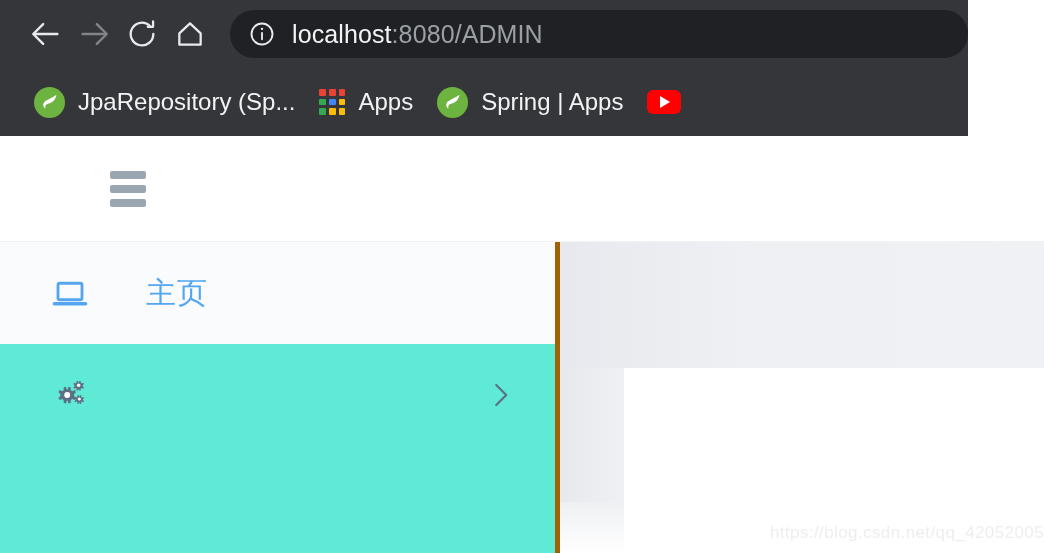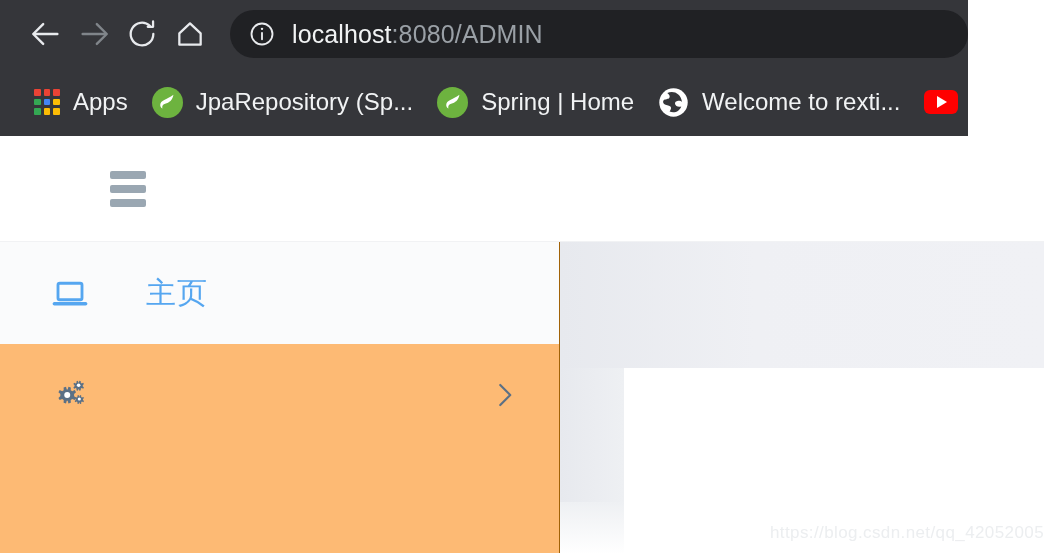--- a/index.html
+++ b/index.html
@@ -135,22 +135,22 @@
 
   .body-row{
     display:flex;
     height:311px;
     width:100%;
   }
   
   #sidebar{
     width:560px;
     flex:0 0 560px;
-    background:#fdba74;
-    border-right:1px solid #a16207;
+    background:#5eead4;
+    border-right:5px solid #a16207;
     position:relative;
   }
   .nav-item{
     display:flex;
     align-items:center;
     height:102px;
     padding-left:52px;
     padding-right:40px;
     cursor:pointer;
     position:relative;
@@ -274,20 +274,31 @@
           <circle cx="12" cy="12" r="9"></circle>
           <line x1="12" y1="11" x2="12" y2="16.5" stroke-linecap="round"></line>
           <circle cx="12" cy="7.6" r="1.05" fill="#e8eaed" stroke="none"></circle>
         </svg>
       </span>
       <span class="url-text"><span class="host">localhost</span><span>:8080/ADMIN</span></span>
     </div>
   </div>
 
   <div class="bookmarks">
+
+    <div class="bm">
+      <span class="bm-ic">
+        <span class="leaf-ic">
+          <svg width="22" height="22" viewBox="0 0 24 24">
+            <path d="M19 4c-1 6-4.5 8.5-9 10-2 .7-3.2 2-3.2 3.6 0 .6.2 1.1.5 1.5C5.3 18.4 4.6 17 4.6 15.3 4.6 9.9 11.6 9.6 19 4z" fill="#ffffff"></path>
+          </svg>
+        </span>
+      </span>
+      <span class="bm-lb">JpaRepository (Sp...</span>
+    </div>
 
     <div class="bm">
       <span class="bm-ic">
         <span class="apps-grid">
           <i style="background:#ea4335"></i>
             <i style="background:#ea4335"></i>
             <i style="background:#ea4335"></i>
           <i style="background:#34a853"></i>
             <i style="background:#4285f4"></i>
             <i style="background:#fbbc05"></i>
@@ -300,43 +311,23 @@
     </div>
 
     <div class="bm">
       <span class="bm-ic">
         <span class="leaf-ic">
           <svg width="22" height="22" viewBox="0 0 24 24">
             <path d="M19 4c-1 6-4.5 8.5-9 10-2 .7-3.2 2-3.2 3.6 0 .6.2 1.1.5 1.5C5.3 18.4 4.6 17 4.6 15.3 4.6 9.9 11.6 9.6 19 4z" fill="#ffffff"></path>
           </svg>
         </span>
       </span>
-      <span class="bm-lb">JpaRepository (Sp...</span>
-    </div>
-
-    <div class="bm">
-      <span class="bm-ic">
-        <span class="leaf-ic">
-          <svg width="22" height="22" viewBox="0 0 24 24">
-            <path d="M19 4c-1 6-4.5 8.5-9 10-2 .7-3.2 2-3.2 3.6 0 .6.2 1.1.5 1.5C5.3 18.4 4.6 17 4.6 15.3 4.6 9.9 11.6 9.6 19 4z" fill="#ffffff"></path>
-          </svg>
-        </span>
-      </span>
-      <span class="bm-lb">Spring | Home</span>
-    </div>
-
-    <div class="bm">
-      <span class="bm-ic">
-        <svg class="globe-ic" viewBox="0 0 24 24">
-          <circle cx="12" cy="12" r="11" fill="#ffffff"></circle>
-          <path d="M7.2 4.6c1.6 1.2 2.4 2.6 1.5 3.9-1 1.4-3.2.6-4.3 1.8-.7.8-.6 2 .3 2.9 1.3 1.3 3.7.7 4.9 1.9 1 1 .4 2.4-.6 3.8 3.8 1.7 7.9-.4 9-3.9-2.4.7-4.4-.2-4.8-1.8-.3-1.4.8-2.4 2.3-2.6 1.3-.2 2.4.2 3.1.9C17.5 4.9 12.2 2.6 7.2 4.6z" fill="#35363a"></path>
-        </svg>
-      </span>
-      <span class="bm-lb">Welcome to rexti...</span>
-    </div>
+      <span class="bm-lb">Spring | Apps</span>
+    </div>
+
 
     <div class="bm" style="padding:0 12px;">
       <span class="bm-ic" style="margin-right:0;">
         <span class="yt-ic">
             <span class="tri"></span>
           </span>
       </span>
       <span class="bm-lb"></span>
     </div>
 

